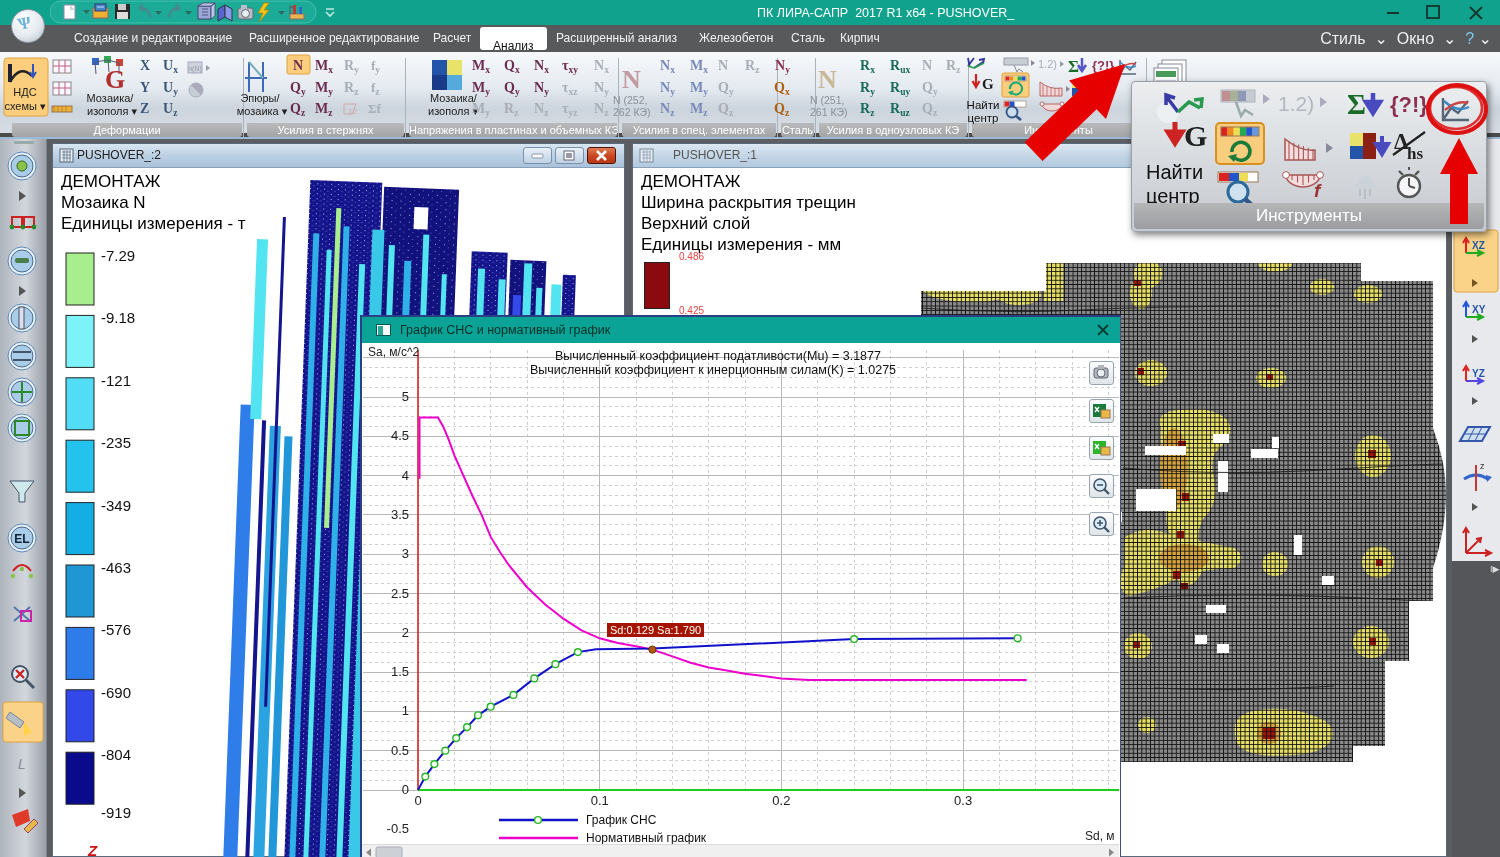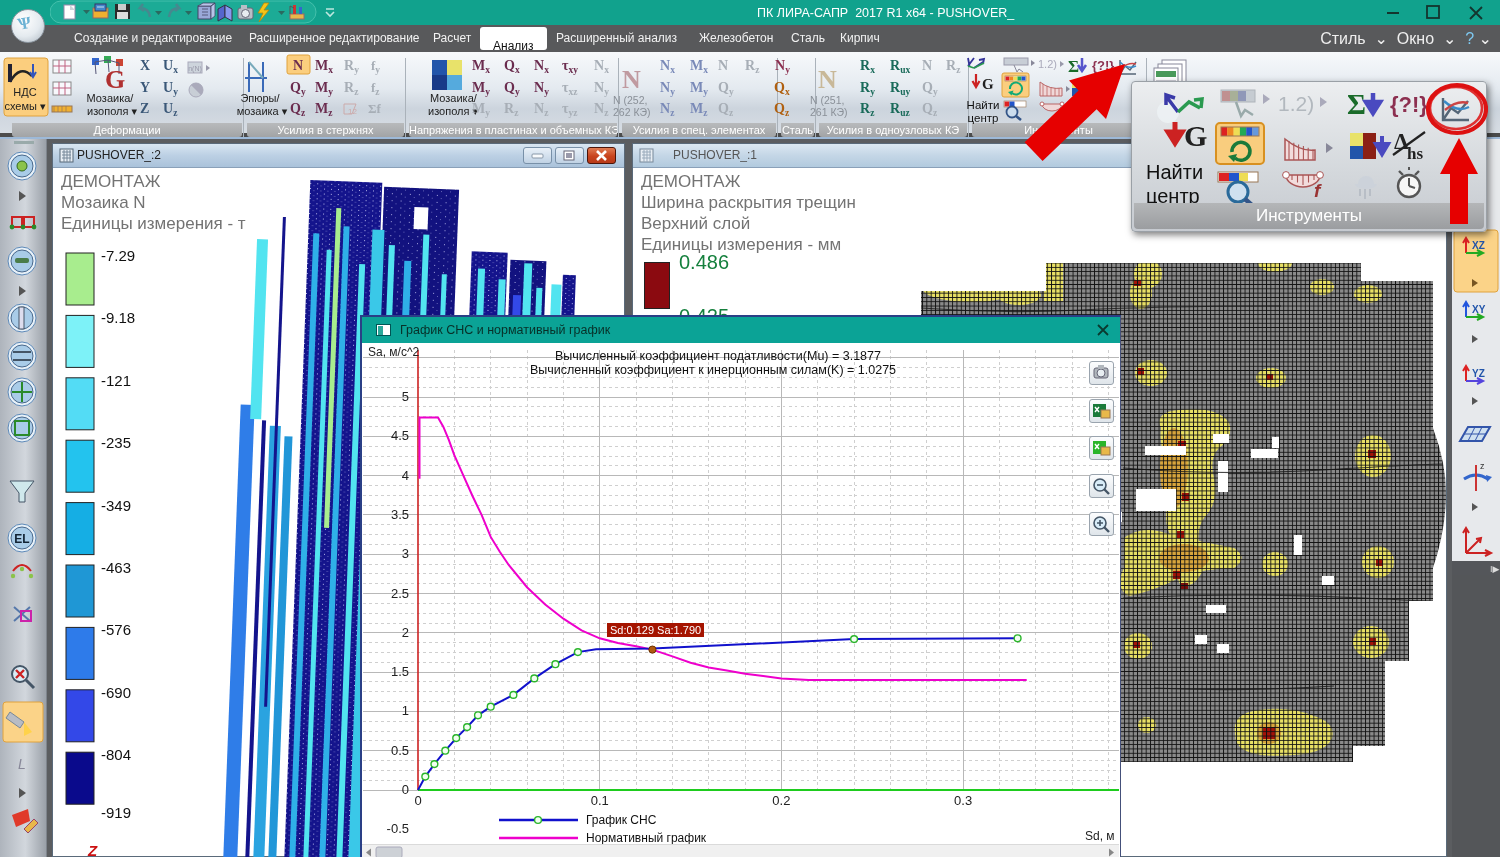--- a/index.html
+++ b/index.html
@@ -13,24 +13,24 @@
 .mtab.active{background:#fff;color:#111;padding:8px 13px;border-radius:3px;top:2px;height:23px;line-height:23px;}
 #menuright{position:absolute;right:8px;top:0;height:27px;line-height:27px;color:#eee;font-size:16px;}
 #ribbon{left:0;top:52px;width:1500px;height:85px;background:linear-gradient(#f7f9fb,#e4eaf0 45%,#ccd4dd 70%,#d7dde4);border-bottom:4px solid #4c4c4c;}
 .rgroup{position:absolute;top:6px;height:80px;border-right:1px solid #aab2ba;margin-left:11px;}
 .rcap{position:absolute;left:1px;right:1px;bottom:1px;height:14px;background:linear-gradient(#b8babc,#a2a4a6);color:#fff;font-size:11px;text-align:center;line-height:14px;white-space:nowrap;overflow:hidden;border-radius:0 0 3px 3px;}
 #mdi{left:0;top:137px;width:1500px;height:720px;background:#5b5d60;border-top:2px solid #9db9d8;}
 #ltool{left:0;top:139px;width:47px;height:718px;background:linear-gradient(90deg,#aeb4bc,#d2d7dd 55%,#9aa0a8);border-right:1px solid #7e848c;}
 .win{position:absolute;background:#fff;border:1px solid #5a6a7a;}
 .wtitle{position:absolute;left:0;top:0;right:0;height:24px;background:linear-gradient(#d9e6f2,#bcd0e4 50%,#aac2da);border-bottom:1px solid #8aa0b8;font-size:12px;color:#222;}
 .wbody{position:absolute;left:1px;top:24px;right:1px;bottom:0;background:#fff;}
-.winfo{position:absolute;font-size:17px;color:#737373;line-height:21px;}
+.winfo{position:absolute;font-size:17px;color:#000000;line-height:21px;}
 .wbtn{position:absolute;width:29px;height:17px;border:1px solid #7890a8;border-radius:3px;background:linear-gradient(#e8f0f8,#c0d2e4);}
 .lgsw{position:absolute;width:28px;border:1px solid #222;}
-.lglab{position:absolute;font-size:20px;color:#15803d;}
+.lglab{position:absolute;font-size:10px;color:#ef4444;}
 #dlg{left:360px;top:315px;width:761px;height:542px;background:#fff;border:2px solid #2a3f86;border-right:1px solid #44507a;border-bottom:none;}
 #dlgtitle{position:absolute;left:0;top:0;right:0;height:26px;background:#0ba396;color:#083028;font-size:12.5px;}
 #dlgbtns .db{position:absolute;left:727px;width:25px;height:24px;background:linear-gradient(#fcfdfe,#dfe5ea);border:1px solid #9aa4ae;border-radius:3px;}
 #dsb{position:absolute;left:0;bottom:0;width:757px;height:13px;background:#f0f0f0;border-top:1px solid #dadada;}
 #rbar{left:1452px;top:139px;width:48px;height:718px;background:#e4e6ea;}
 #palette{left:1131px;top:81px;width:356px;height:151px;background:linear-gradient(#eceef0,#d4d8dc 60%,#c6cad0);border:1px solid #9aa0a6;border-radius:4px;box-shadow:2px 3px 7px rgba(0,0,0,.5);z-index:50;}
 #palcap{position:absolute;left:2px;right:2px;bottom:2px;height:26px;background:linear-gradient(#b4b6b8,#9b9da0);border-radius:0 0 4px 4px;color:#fff;font-size:17px;text-align:center;line-height:26px;}
 .svgabs{position:absolute;left:0;top:0;}
 </style></head>
 <body>

